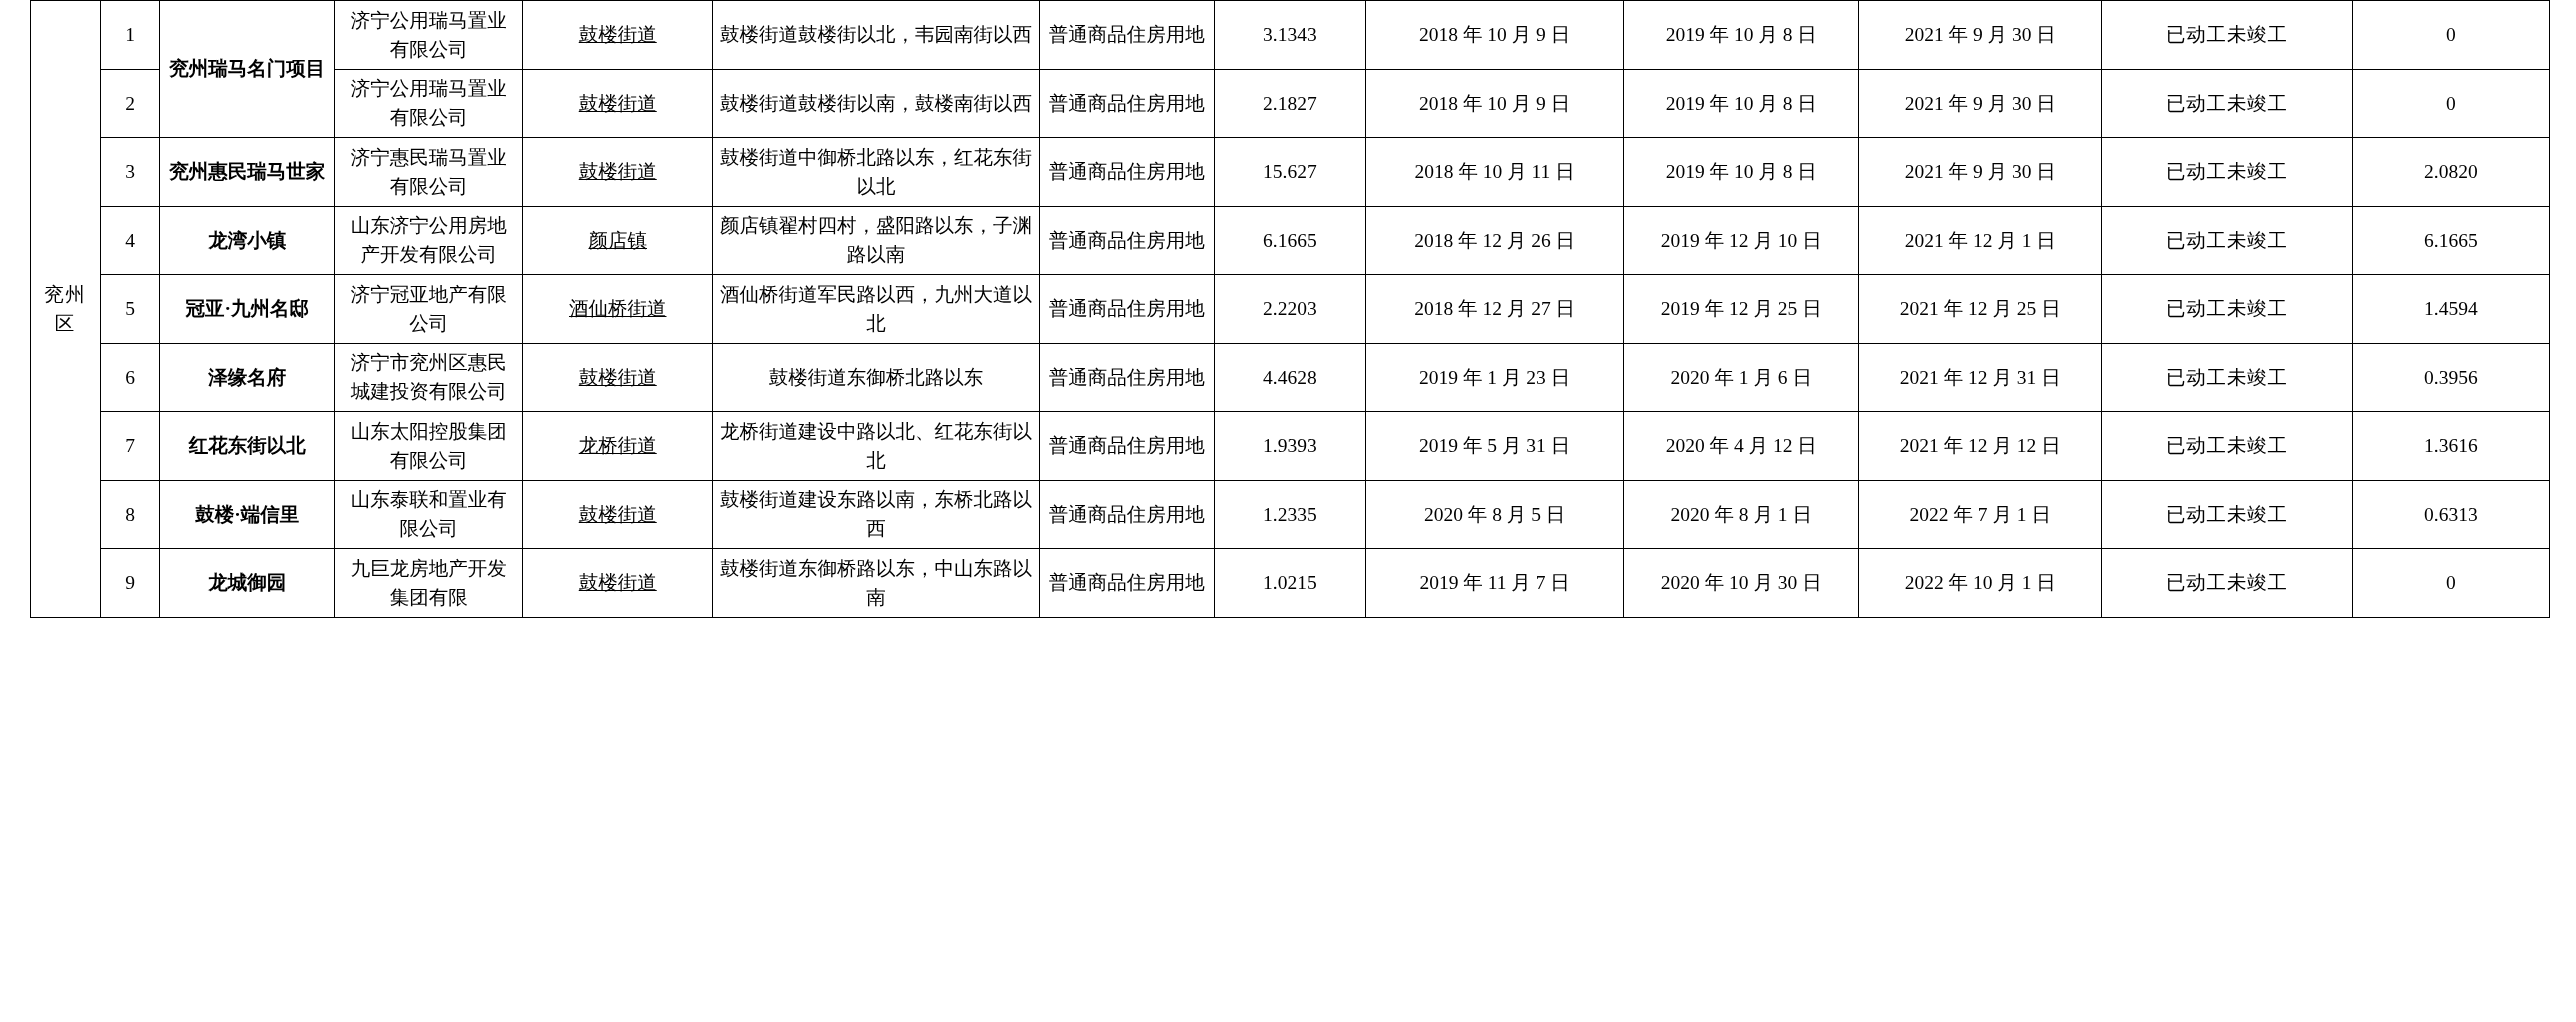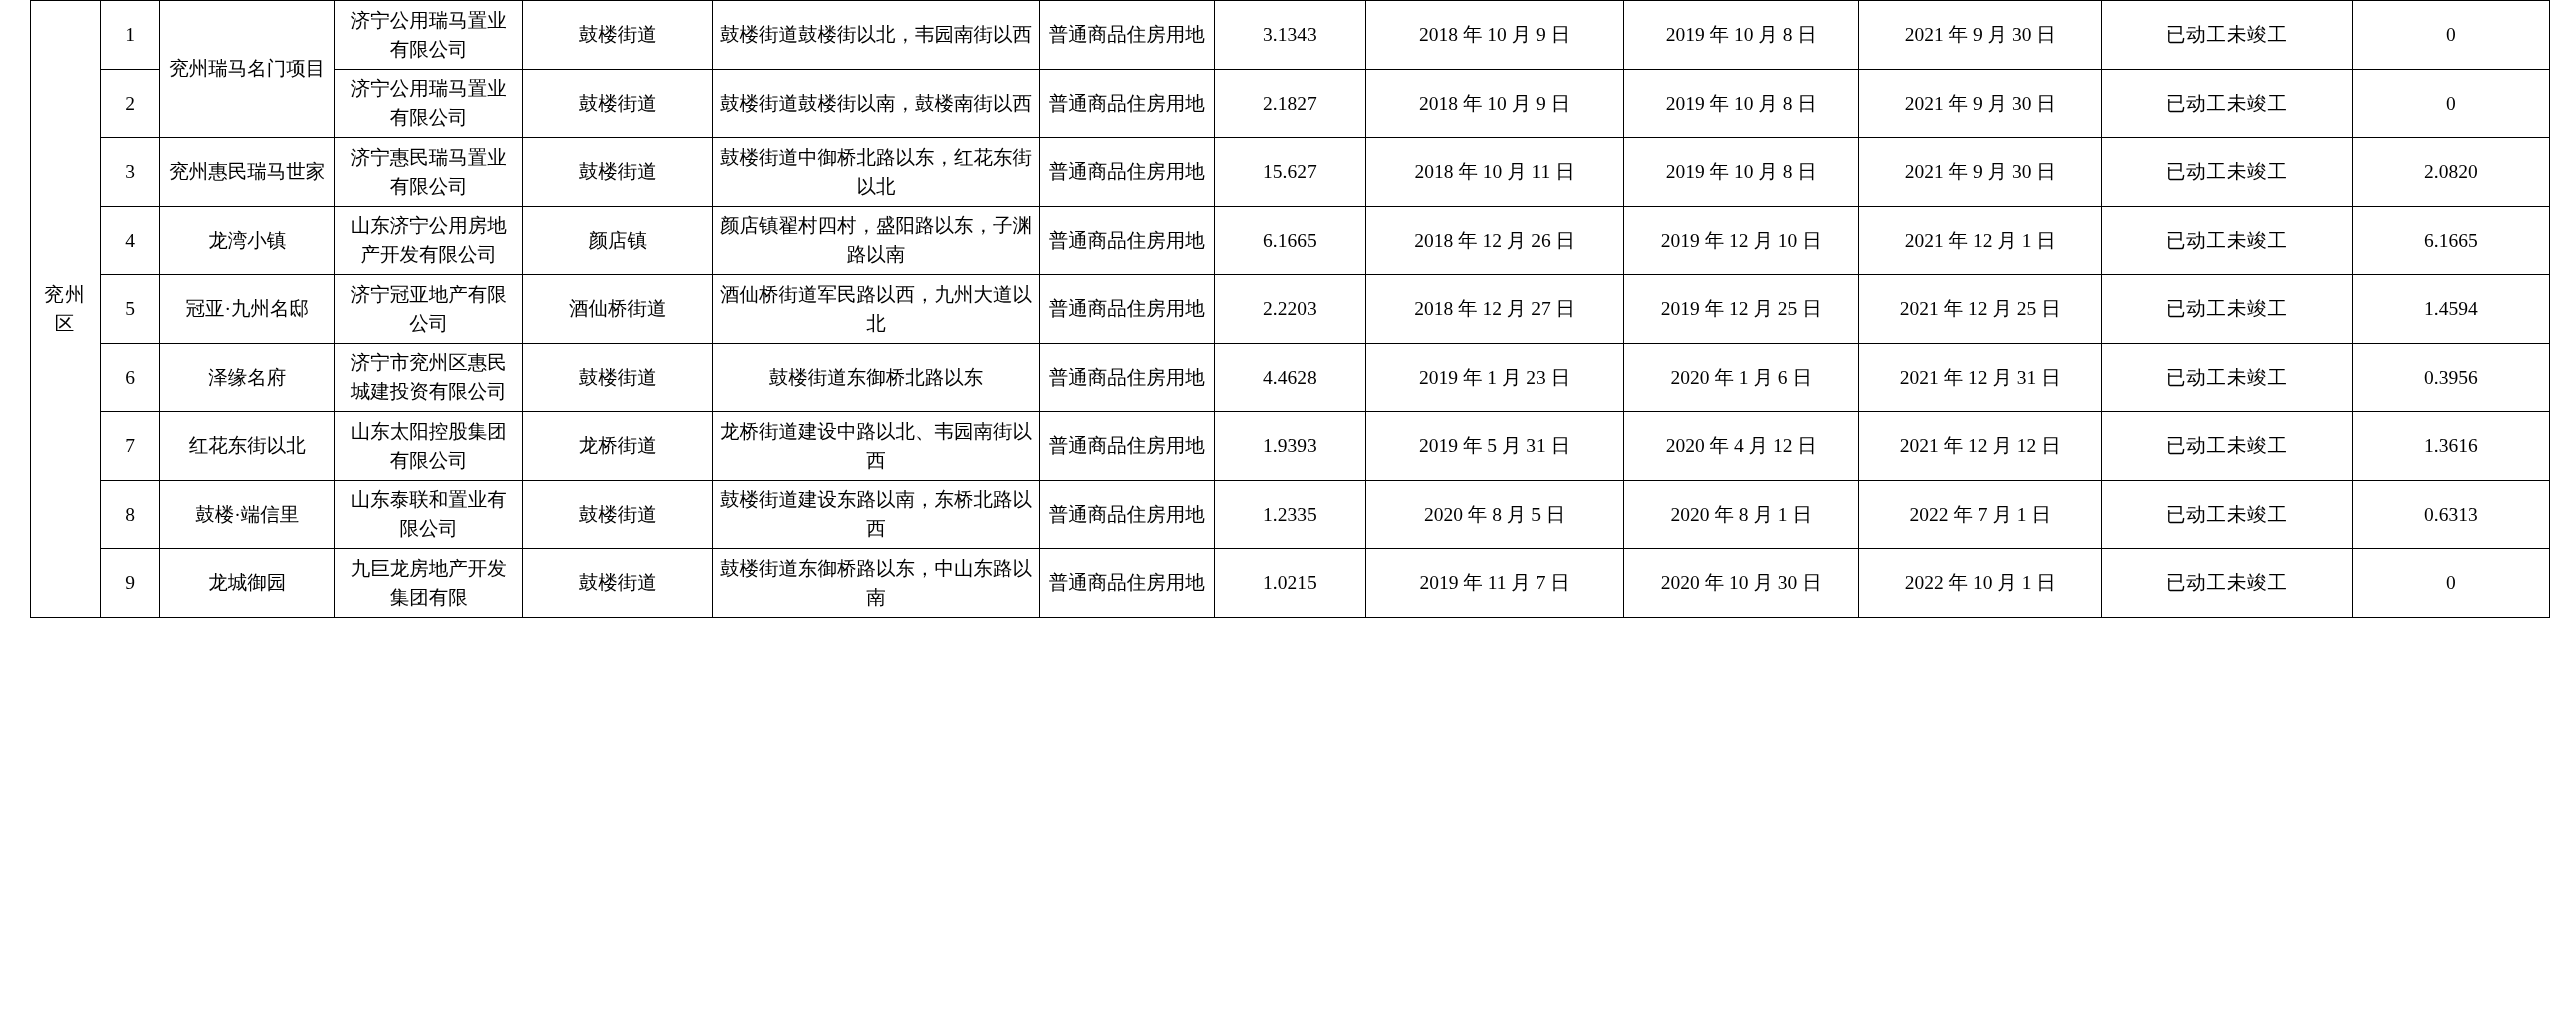--- a/index.html
+++ b/index.html
@@ -44,26 +44,28 @@
     width: 69px;
     padding: 3px 13.5px;
     line-height: 1.55;
   }
   td.idx {
     font-size: 27px;
     width: 59px;
   }
   td.proj {
     width: 173px;
+    font-weight: bold;
   }
   td.company {
     width: 186px;
   }
   td.street {
     width: 188px;
+    text-decoration: underline;
   }
   td.location {
     width: 323px;
   }
   td.landuse {
     width: 173px;
   }
   td.area {
     width: 150px;
     margin-top: 8px;
@@ -181,21 +183,21 @@
         <td class="date3">2021 年 12 月 31 日</td>
         <td class="status">已动工未竣工</td>
         <td class="num">0.3956</td>
       </tr>
 
       <tr>
         <td class="idx">7</td>
         <td class="proj">红花东街以北</td>
         <td class="company">山东太阳控股集团有限公司</td>
         <td class="street">龙桥街道</td>
-        <td class="location">龙桥街道建设中路以北、韦园南街以西</td>
+        <td class="location">龙桥街道建设中路以北、红花东街以北</td>
         <td class="landuse">普通商品住房用地</td>
         <td class="area">1.9393</td>
         <td class="date">2019 年 5 月 31 日</td>
         <td class="date2">2020 年 4 月 12 日</td>
         <td class="date3">2021 年 12 月 12 日</td>
         <td class="status">已动工未竣工</td>
         <td class="num">1.3616</td>
       </tr>
 
       <tr>

